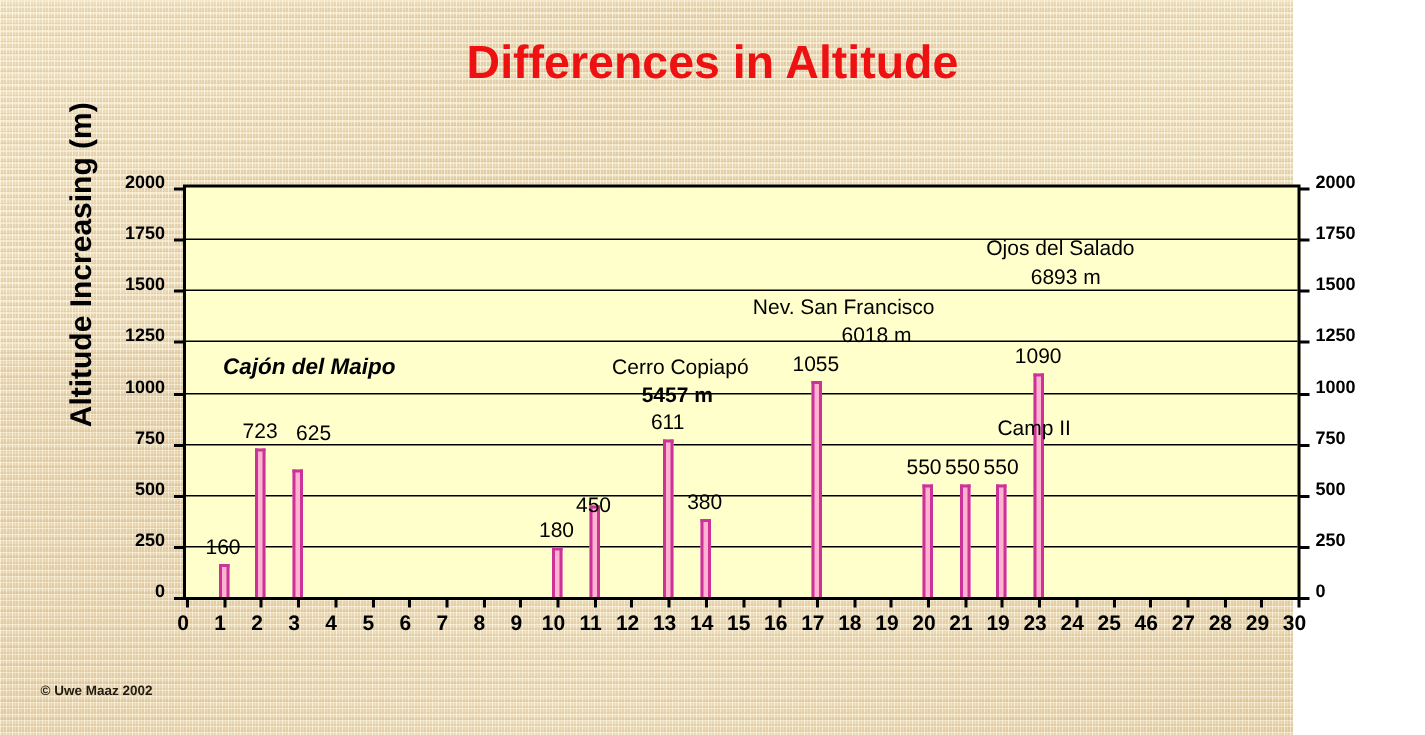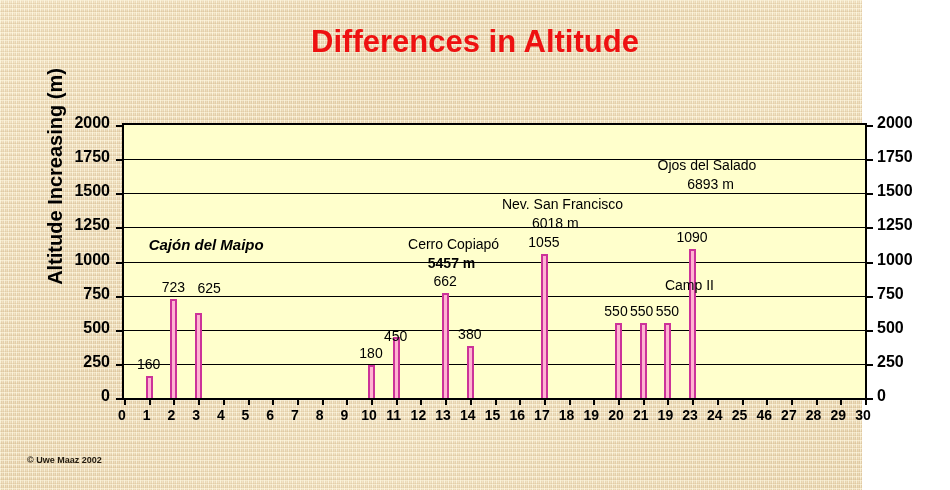--- a/index.html
+++ b/index.html
@@ -121,21 +121,21 @@
     position: absolute;
     width: 7px;
     height: 0;
     border-top: 2px solid #000;
   }
   .ytick-left  { left: -8px; }
   .ytick-right { left: 742px; }
 
   .ylabel {
     position: absolute;
-    font-size: 16px;
+    font-size: 12px;
     font-weight: bold;
     color: #000;
     white-space: nowrap;
   }
   .ylabel.left  { text-align: right; width: 58px; }
   .ylabel.right { text-align: left;  width: 58px; }
 
   .xtick {
     position: absolute;
     top: 0;
@@ -206,34 +206,34 @@
         <div class="bar" style="left: 515.7px; height: 75.075px;"></div>
         <div class="bar" style="left: 540.4px; height: 75.075px;"></div>
         <div class="bar" style="left: 565.1px; height: 148.785px;"></div>
       </div>
     <div id="bar-labels">
         <div class="bar-label" style="left: 4.7px; top: 231.16px; width: 40px;">160</div>
         <div class="bar-label" style="left: 29.4px; top: 154.31px; width: 40px;">723</div>
         <div class="bar-label" style="left: 65.1px; top: 154.688px; width: 40px;">625</div>
         <div class="bar-label" style="left: 227px; top: 220.24px; width: 40px;">180</div>
         <div class="bar-label" style="left: 251.7px; top: 203px; width: 40px;">450</div>
-        <div class="bar-label" style="left: 301.1px; top: 147.622px; width: 40px;">662</div>
+        <div class="bar-label" style="left: 301.1px; top: 147.622px; width: 40px;">611</div>
         <div class="bar-label" style="left: 325.8px; top: 201.13px; width: 40px;">380</div>
         <div class="bar-label" style="left: 399.9px; top: 108.993px; width: 40px;">1055</div>
         <div class="bar-label" style="left: 472px; top: 177.925px; width: 40px;">550</div>
         <div class="bar-label" style="left: 497.7px; top: 177.925px; width: 40px;">550</div>
         <div class="bar-label" style="left: 523.4px; top: 177.925px; width: 40px;">550</div>
         <div class="bar-label" style="left: 548.1px; top: 104.215px; width: 40px;">1090</div>
       </div>
     <div id="annotations">
         <div class="annotation italic" style="left: 24.7px; top: 110.755px;">Cajón del Maipo</div>
         <div class="annotation" style="left: 284.05px; top: 110.755px;">Cerro Copiapó</div>
         <div class="annotation" style="left: 303.81px; top: 129.865px; font-weight: bold;">5457 m</div>
         <div class="annotation" style="left: 377.91px; top: 71.17px;">Nev. San Francisco</div>
-        <div class="annotation" style="left: 408px; top: 89.5975px;">6018 m</div>
+        <div class="annotation" style="left: 437px; top: 89.5975px;">6018 m</div>
         <div class="annotation" style="left: 533.52px; top: 31.585px;">Ojos del Salado</div>
         <div class="annotation" style="left: 563.16px; top: 50.695px;">6893 m</div>
         <div class="annotation" style="left: 540.93px; top: 152.387px;">Camp II</div>
       </div>
     <div id="yticks-left">
         <div class="ytick-left" style="top: 273px;"></div>
         <div class="ytick-left" style="top: 238.875px;"></div>
         <div class="ytick-left" style="top: 204.75px;"></div>
         <div class="ytick-left" style="top: 170.625px;"></div>
         <div class="ytick-left" style="top: 136.5px;"></div>

